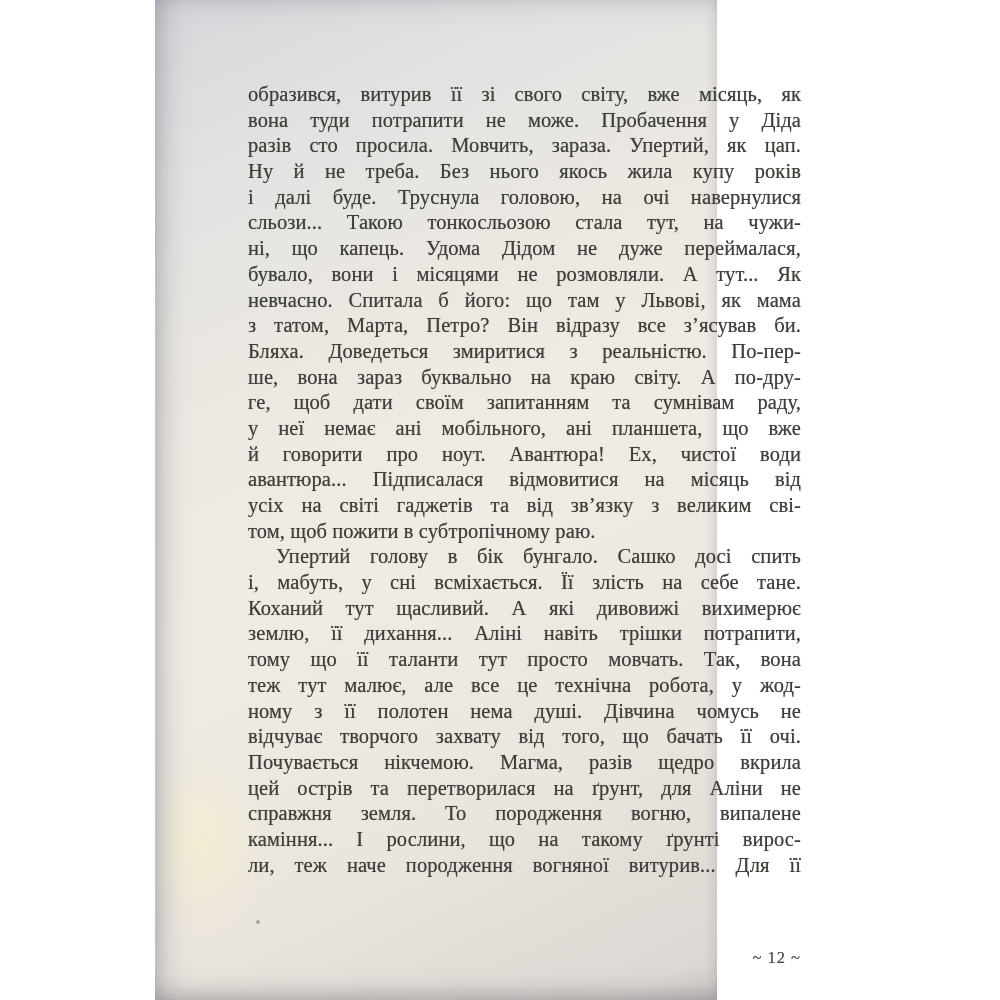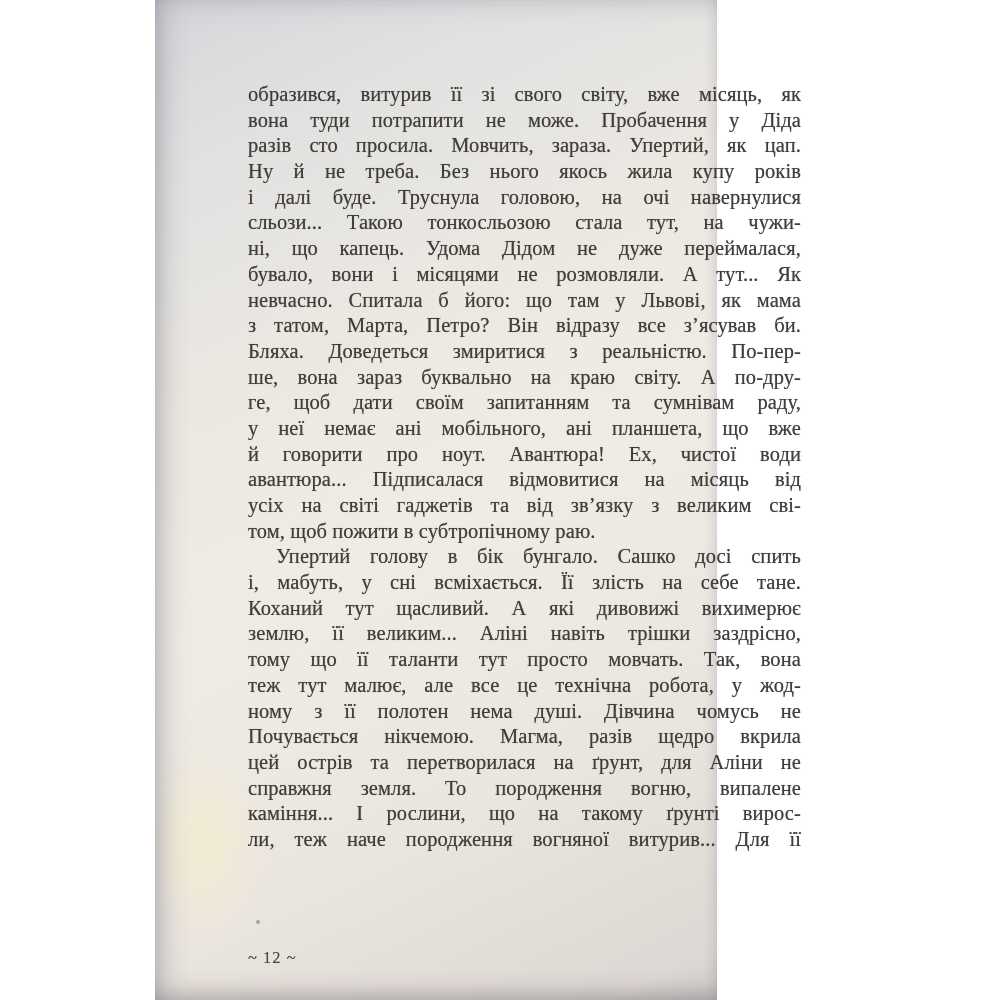--- a/index.html
+++ b/index.html
@@ -52,21 +52,21 @@
     height: 25.7px;
     overflow: visible;
   }
   .line.indent { text-indent: 28px; }
   .line.last-loose { text-align-last: left; }
   .page-number {
     position: absolute;
     left: 93px;
     top: 948px;
     width: 553px;
-    text-align: left;
+    text-align: right;
     font-size: 16.5px;
     color: #4d4a44;
     letter-spacing: 1px;
     text-shadow: 0 0 0.6px rgba(77, 74, 68, 0.6);
   }
   .speck {
     position: absolute;
     left: 101px;
     top: 920px;
     width: 4px;
@@ -99,24 +99,25 @@
           <div class="line">у неї немає ані мобільного, ані планшета, що вже</div>
           <div class="line">й говорити про ноут. Авантюра! Ех, чистої води</div>
           <div class="line">авантюра... Підписалася відмовитися на місяць від</div>
           <div class="line">усіх на світі гаджетів та від зв’язку з великим сві-</div>
           <div class="line last-loose">том, щоб пожити в субтропічному раю.</div>
         </div>
         <div class="paragraph">
           <div class="line indent">Упертий голову в бік бунгало. Сашко досі спить</div>
           <div class="line">і, мабуть, у сні всміхається. Її злість на себе тане.</div>
           <div class="line">Коханий тут щасливий. А які дивовижі вихимерює</div>
-          <div class="line">землю, її великим... Аліні навіть трішки заздрісно,</div>
+          <div class="line">землю, її дихання... Аліні навіть трішки потрапити,</div>
           <div class="line">тому що її таланти тут просто мовчать. Так, вона</div>
           <div class="line">теж тут малює, але все це технічна робота, у жод-</div>
           <div class="line">ному з її полотен нема душі. Дівчина чомусь не</div>
+          <div class="line">відчуває творчого захвату від того, що бачать її очі.</div>
           <div class="line">Почувається нікчемою. Магма, разів щедро вкрила</div>
           <div class="line">цей острів та перетворилася на ґрунт, для Аліни не</div>
           <div class="line">справжня земля. То породження вогню, випалене</div>
           <div class="line">каміння... І рослини, що на такому ґрунті вирос-</div>
           <div class="line">ли, теж наче породження вогняної витурив... Для її</div>
         </div>
       </div>
     <div class="page-number">~ 12 ~</div>
     <div class="speck"></div>
   </div>

